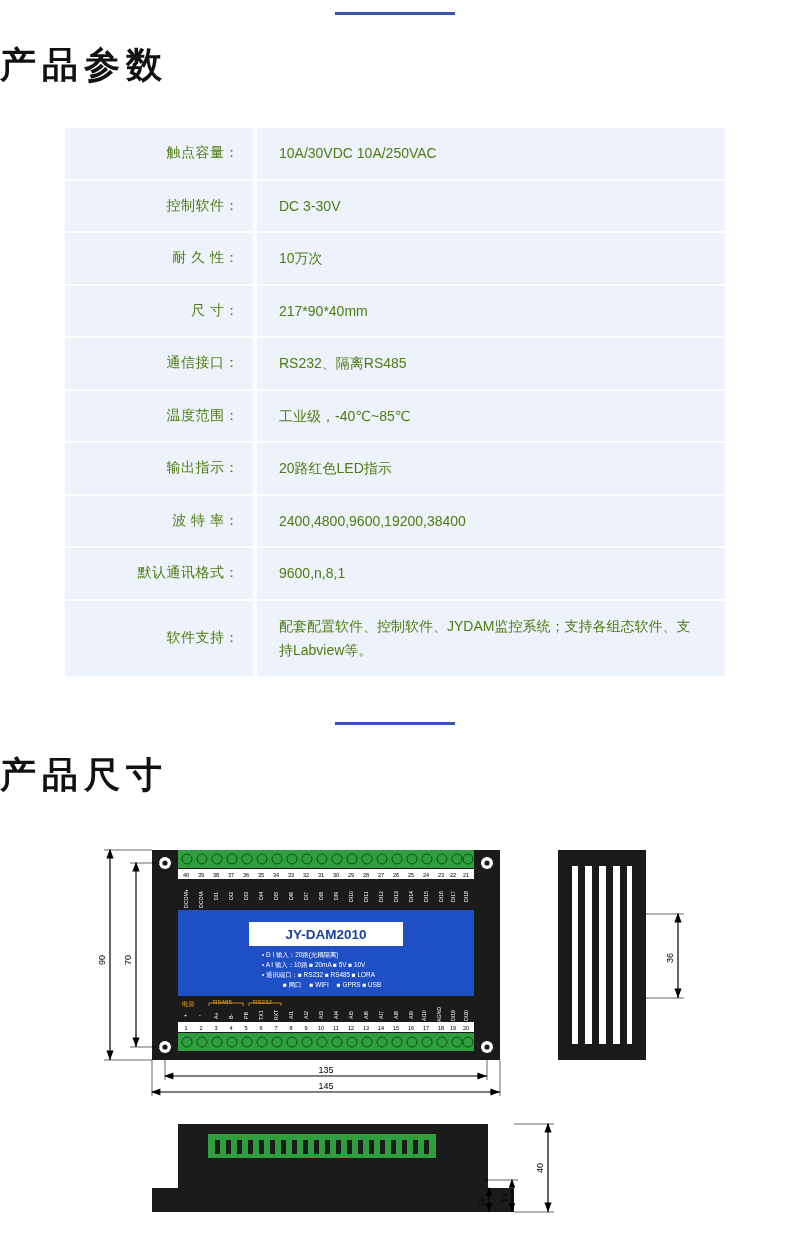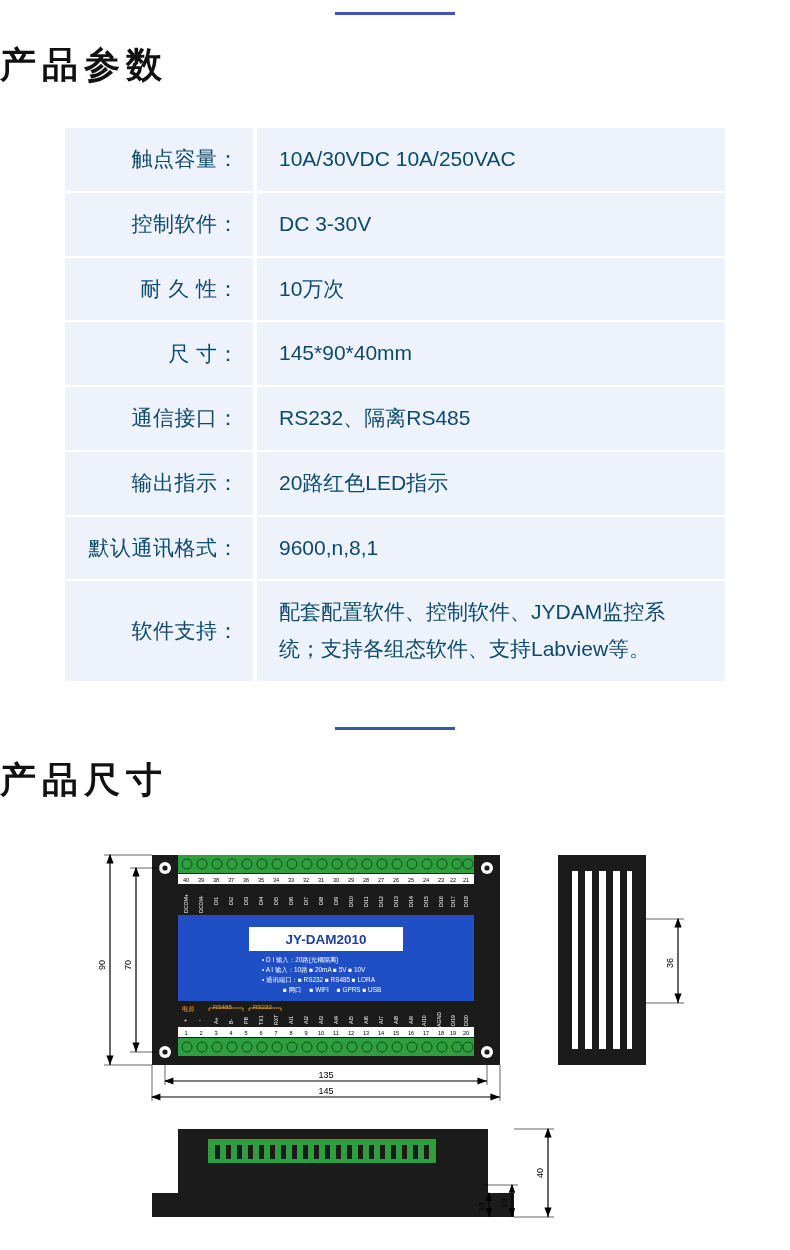--- a/index.html
+++ b/index.html
@@ -32,22 +32,22 @@
   
   .spec-table {
     width: 660px;
     margin: 36px auto 0 auto;
     border-collapse: separate;
     border-spacing: 0 2px;
   }
   .spec-table tr { }
   .spec-table td {
     background: #eef2fb;
-    font-size: 21px;
-    color: #0c4a6e;
+    font-size: 14px;
+    color: #4d7c0f;
     vertical-align: middle;
   }
   .spec-table td.k {
     width: 188px;
     text-align: right;
     padding: 13px 14px 13px 8px;
     letter-spacing: 0.5px;
   }
   .spec-table td.v {
     padding: 13px 10px 13px 22px;
@@ -85,31 +85,41 @@
         <td class="v">DC 3-30V</td>
       </tr>
       <tr>
         <td class="k">耐 久 性：</td>
         <td class="sep"></td>
         <td class="v">10万次</td>
       </tr>
       <tr>
         <td class="k">尺    寸：</td>
         <td class="sep"></td>
-        <td class="v">145*90*40mm</td>
+        <td class="v">217*90*40mm</td>
       </tr>
       <tr>
         <td class="k">通信接口：</td>
         <td class="sep"></td>
         <td class="v">RS232、隔离RS485</td>
       </tr>
       <tr>
+        <td class="k">温度范围：</td>
+        <td class="sep"></td>
+        <td class="v">工业级，-40℃~85℃</td>
+      </tr>
+      <tr>
         <td class="k">输出指示：</td>
         <td class="sep"></td>
         <td class="v">20路红色LED指示</td>
+      </tr>
+      <tr>
+        <td class="k">波 特 率：</td>
+        <td class="sep"></td>
+        <td class="v">2400,4800,9600,19200,38400</td>
       </tr>
       <tr>
         <td class="k">默认通讯格式：</td>
         <td class="sep"></td>
         <td class="v">9600,n,8,1</td>
       </tr>
       <tr>
         <td class="k">软件支持：</td>
         <td class="sep"></td>
         <td class="v" style="padding-right:24px;margin-left:18px;">配套配置软件、控制软件、JYDAM监控系统；支持各组态软件、支持Labview等。</td>

